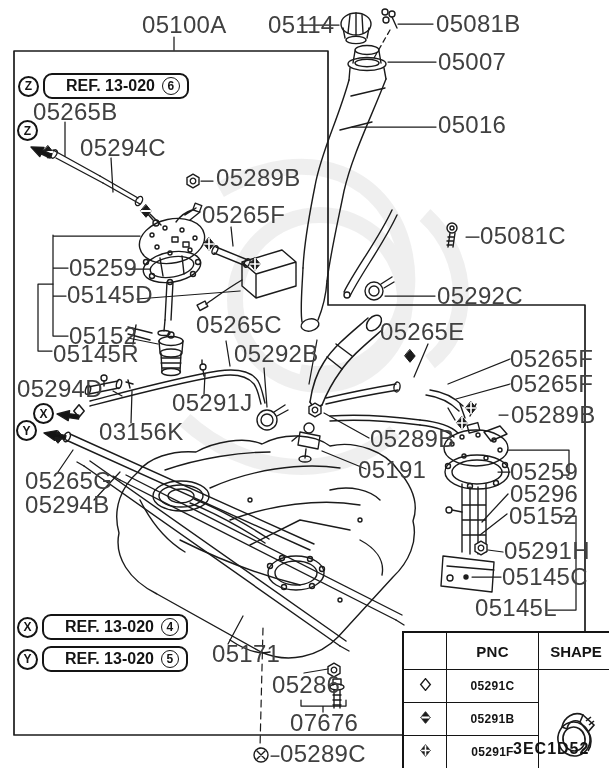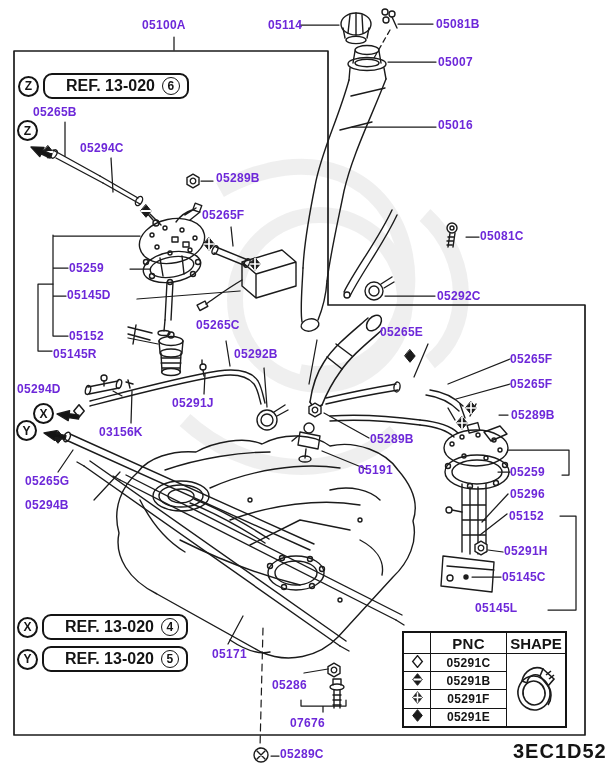--- a/index.html
+++ b/index.html
@@ -1,42 +1,42 @@
 <!DOCTYPE html>
 <html><head>
 <meta charset="utf-8">
 <style>
   html,body{margin:0;padding:0;background:#fff;}
   #stage{position:relative;width:609px;height:768px;background:#ffffff;overflow:hidden;
          font-family:"Liberation Sans",sans-serif;}
   svg#art{position:absolute;left:0;top:0;}
-  .lbl{position:absolute;font-weight:bold;font-size:12px;line-height:20px;color:#6d28d9;
+  .lbl{position:absolute;font-weight:normal;font-size:24px;line-height:20px;color:#404040;
        letter-spacing:0.3px;white-space:nowrap;}
   .hl{position:absolute;left:283px;top:313px;width:76px;height:25px;display:flex;align-items:center;
       justify-content:center;font-weight:bold;font-size:18px;border:2px solid #4343a0;
       border-radius:3px;box-sizing:border-box;}
   .circ{position:absolute;width:21px;height:21px;border:2px solid #141414;border-radius:50%;
         box-sizing:border-box;display:flex;align-items:center;justify-content:center;
         font-weight:bold;font-size:12px;color:#141414;background:#fff;}
   .refrow{position:absolute;display:flex;align-items:center;gap:4px;}
   .pill{display:inline-flex;align-items:center;gap:7px;border:2px solid #141414;border-radius:9px;
         height:26px;padding:0 7px 0 21px;font-weight:bold;font-size:16px;color:#141414;
         background:#fff;box-sizing:border-box;white-space:nowrap;}
   .numcirc{width:18px;height:18px;border:1.6px solid #141414;border-radius:50%;display:inline-flex;
         align-items:center;justify-content:center;font-size:12px;font-weight:bold;box-sizing:border-box;}
   #pnc-table{position:absolute;left:402px;top:631px;width:163px;height:97px;border-collapse:collapse;
         background:#fff;table-layout:fixed;}
-  #pnc-table td{border:1.6px solid #141414;padding:0;text-align:center;vertical-align:middle;
+  #pnc-table td{border:1.6px solid #141414;padding:8px;text-align:center;vertical-align:middle;
         font-weight:bold;color:#141414;}
   #pnc-table{border:2px solid #141414;}
   td.sym{width:26px;font-size:13px;}
   td.pnc{width:75px;font-size:12px;letter-spacing:0.3px;}
   td.shape{width:58px;}
   td.hdr{font-size:15px;height:20px;}
-  .code{position:absolute;left:513px;top:740px;font-weight:bold;font-size:20px;
+  .code{position:absolute;left:513px;top:740px;font-weight:bold;font-size:16px;
         letter-spacing:1px;color:#141414;}
 </style>
 </head>
 <body>
 
 <div id="stage">
 
 <svg id="art" width="609" height="768" viewBox="0 0 609 768">
   <defs>
     <g id="dOpen">

